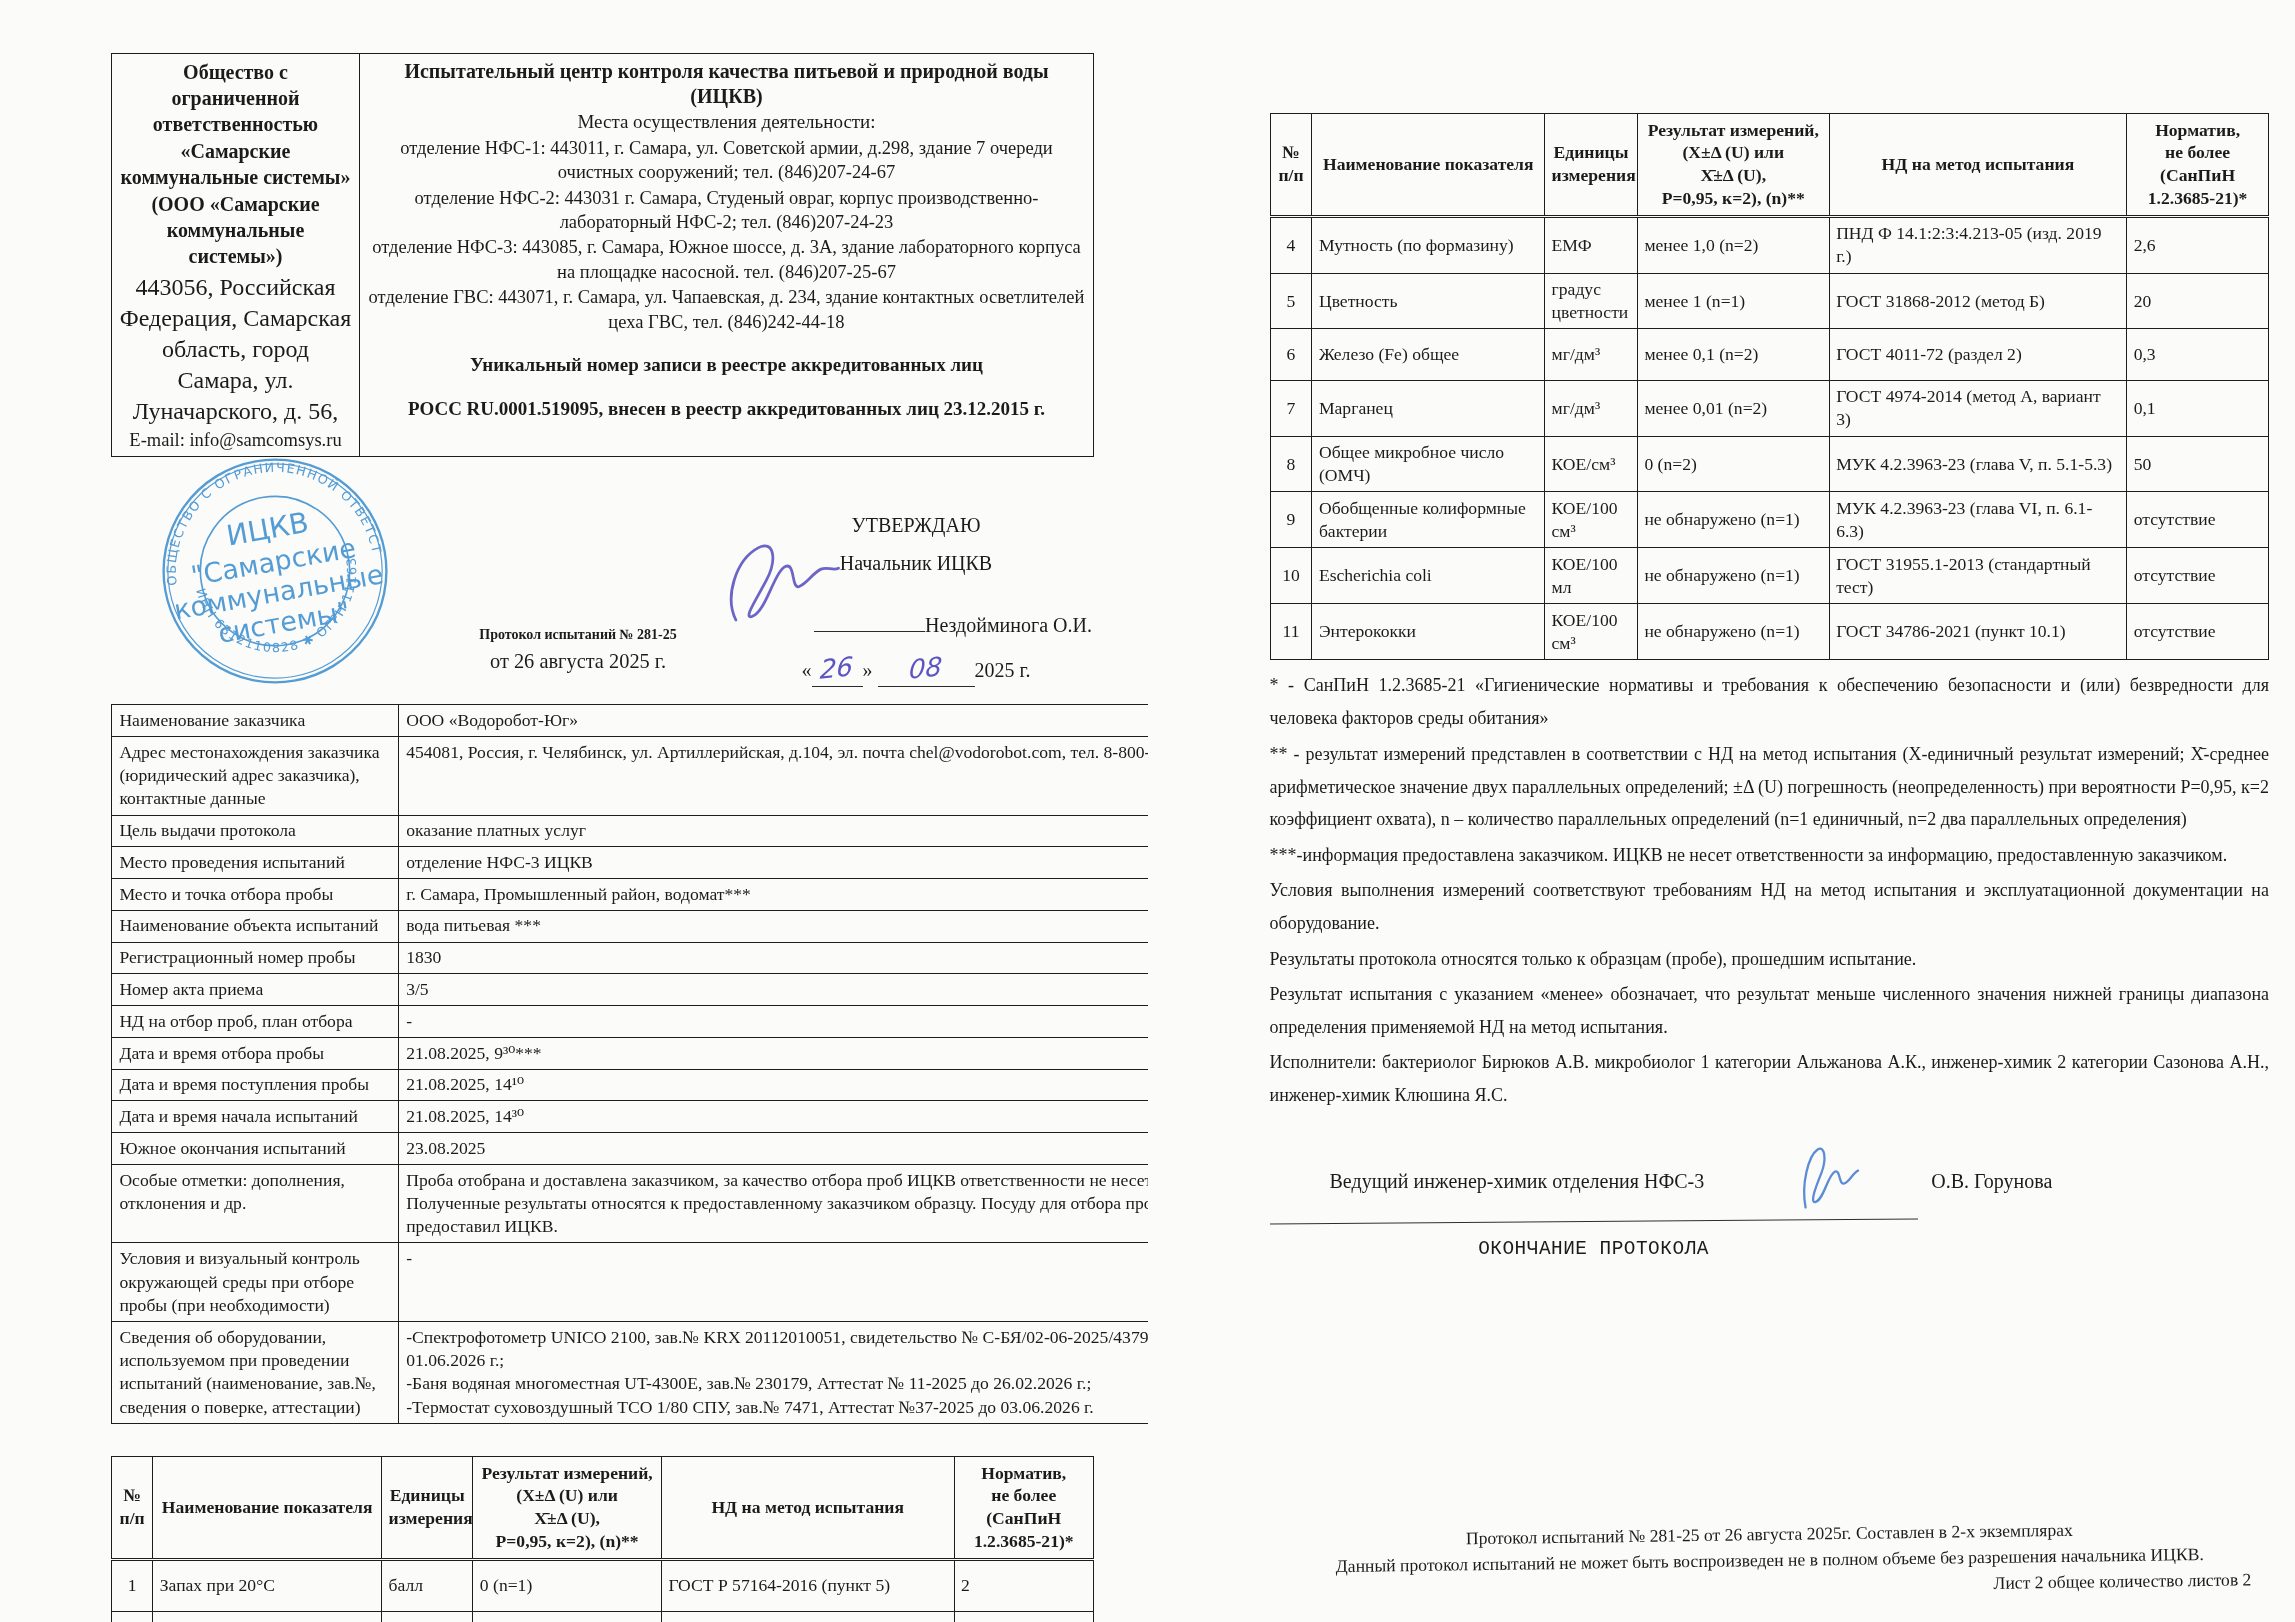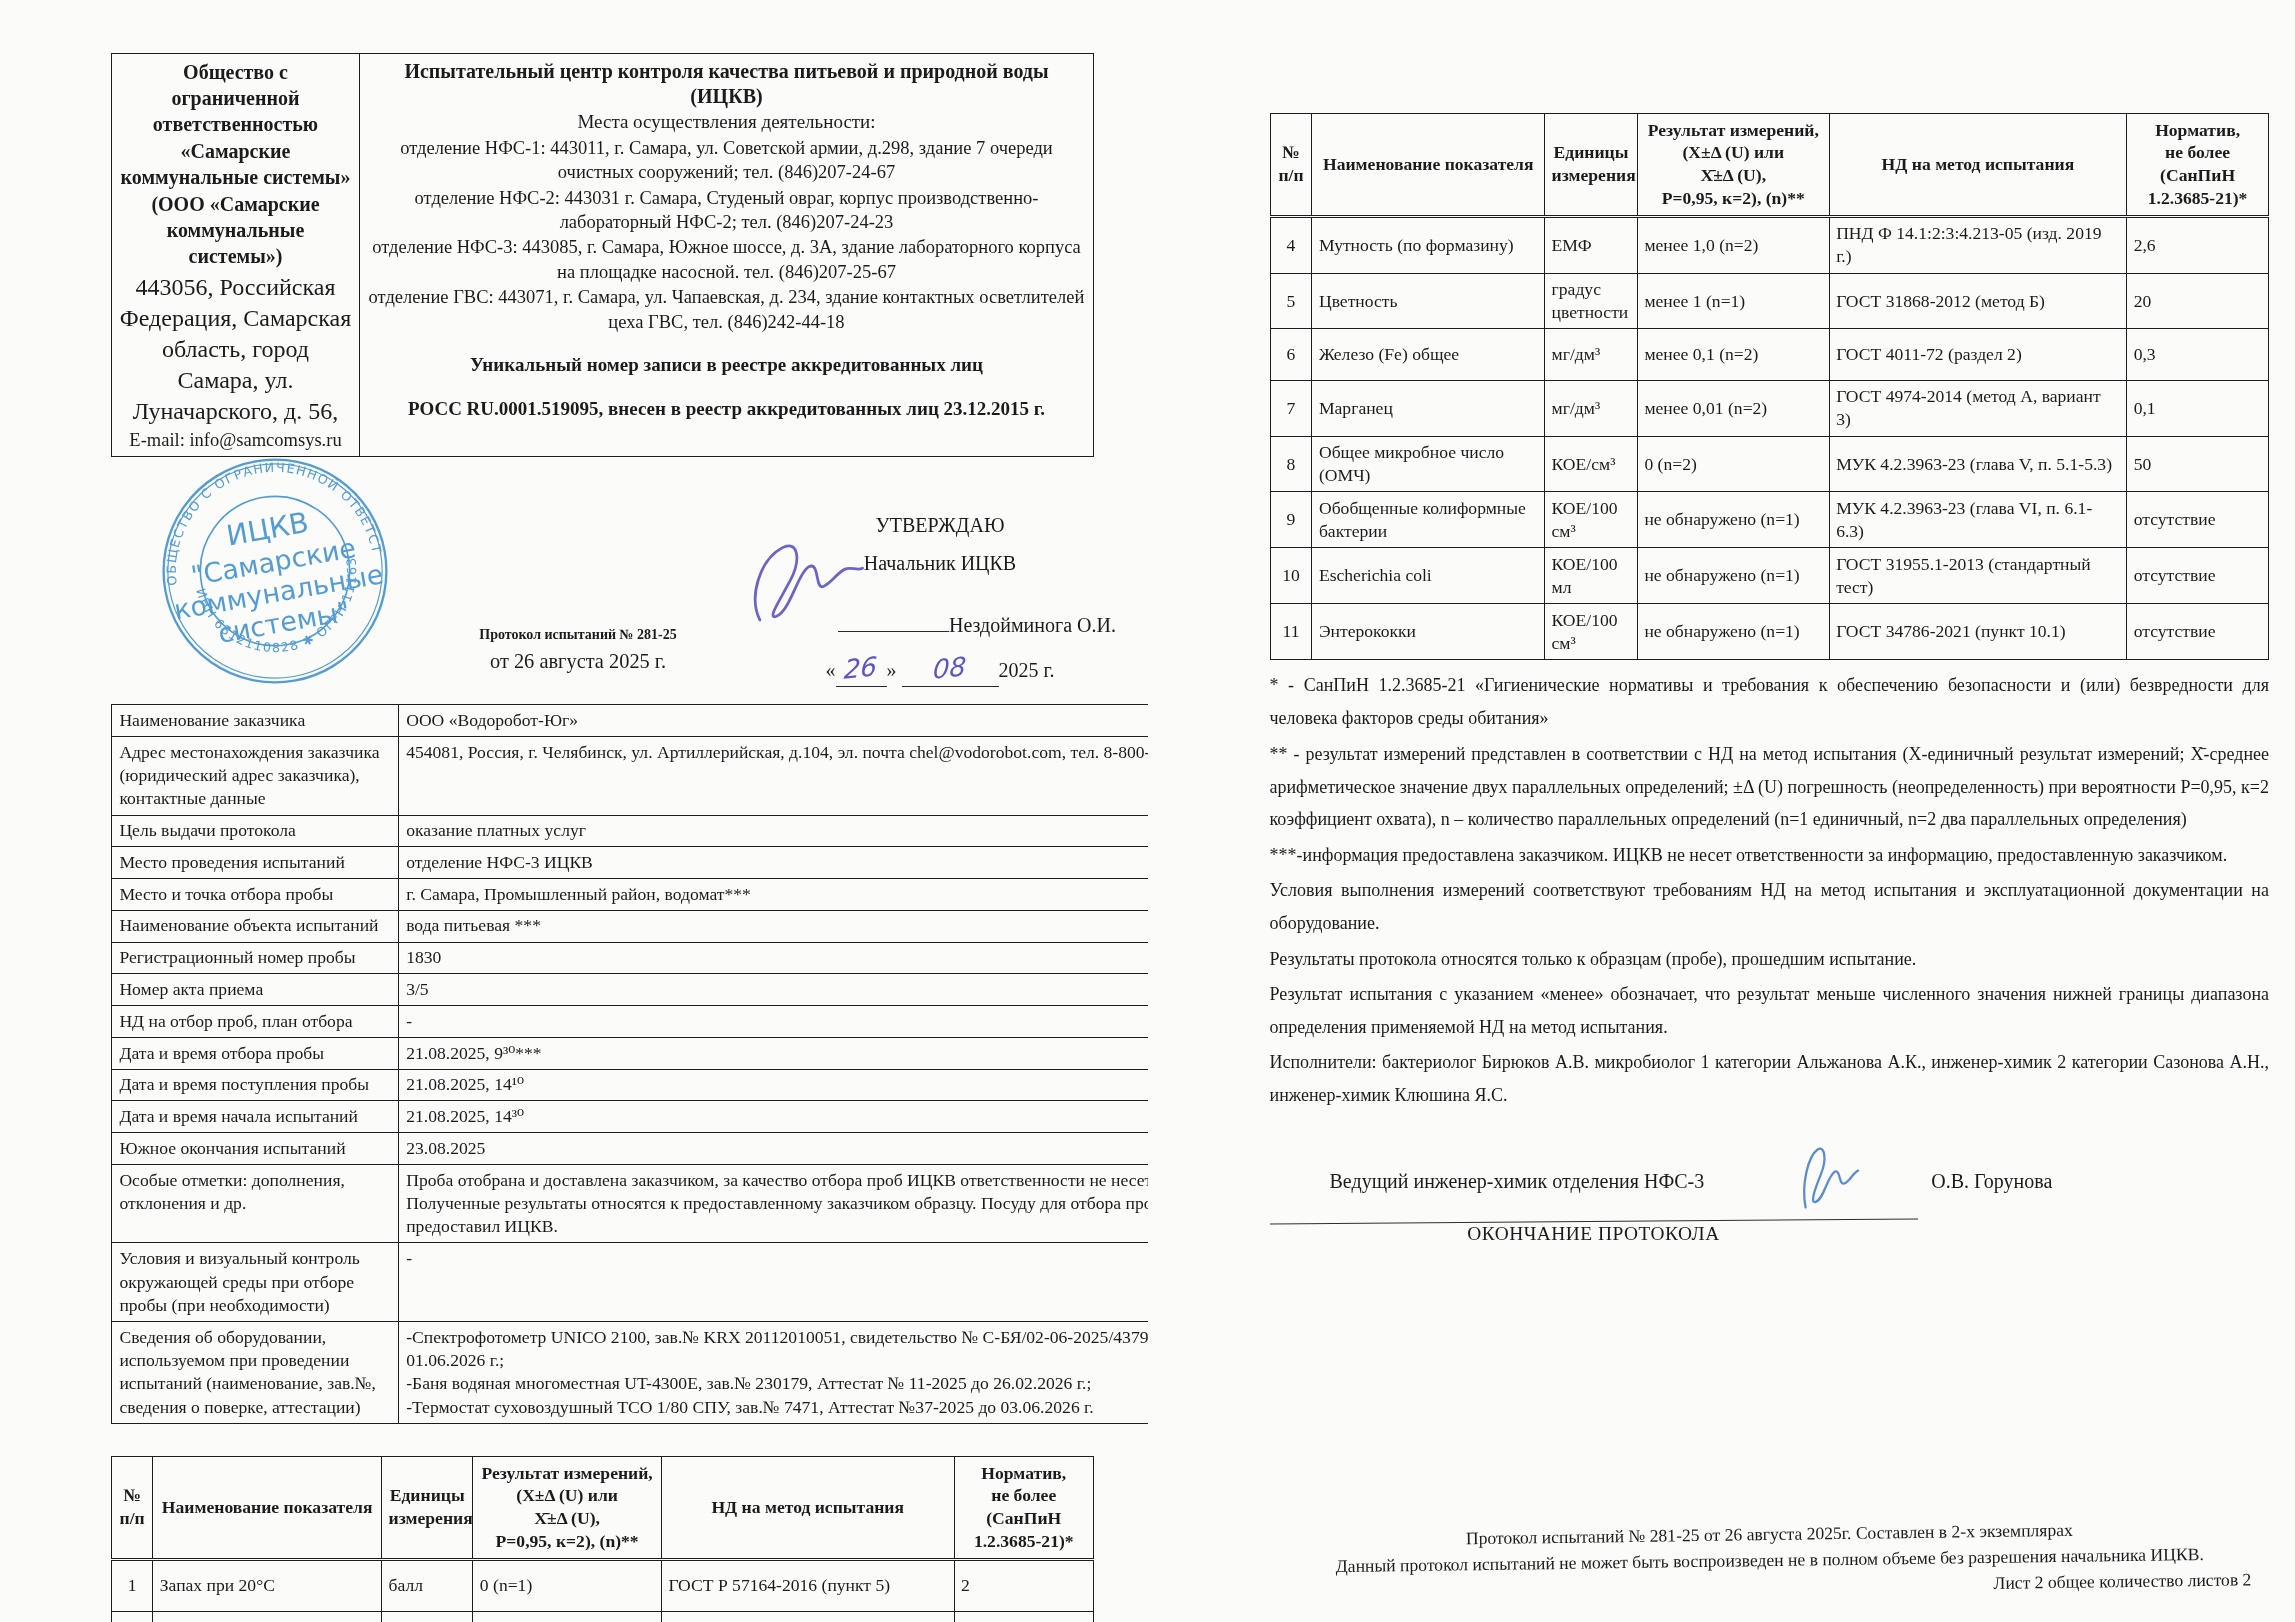--- a/index.html
+++ b/index.html
@@ -30,21 +30,21 @@
   .approval-zone{position:relative;height:234px;}
   .stamp{position:absolute;left:46px;top:-4.6px;width:236px;height:236px;transform:rotate(-10deg);opacity:.88;}
   .stamp .ring{fill:none;stroke:#3e8fd0;}
   .stamp .r1{stroke-width:5px;}
   .stamp .r2{stroke-width:2.5px;}
   .stamp .r3{stroke-width:3.5px;}
   .stamp text{fill:#3e8fd0;font-family:"DejaVu Sans","Liberation Sans",sans-serif;}
   .stamp .ring-text{font-size:27px;letter-spacing:3px;}
   .stamp .ct{font-size:57px;text-anchor:middle;}
   .stamp .ct1{font-size:60px;text-anchor:middle;}
-  .approval{position:absolute;left:653px;top:56px;width:352px;font-size:20px;line-height:1.28;}
+  .approval{position:absolute;left:629px;top:56px;width:352px;font-size:20px;line-height:1.28;}
   .appr-line1{text-align:center;}
   .appr-line2{text-align:center;margin-top:12px;}
   .appr-name{margin-top:36px;text-align:right;white-space:nowrap;}
   .appr-name .ul{display:inline-block;width:111px;border-bottom:1.9px solid #2a2a2a;height:18.5px;}
   .appr-date{margin-top:14px;text-align:center;white-space:nowrap;position:relative;}
   .hand{font-family:"DejaVu Sans",sans-serif;color:#5c55c4;font-size:26px;font-style:italic;display:inline-block;transform:rotate(-6deg) skewX(-10deg);}
   .date-ul{display:inline-block;border-bottom:1.9px solid #2a2a2a;text-align:center;}
   .sig1{position:absolute;left:-18.5px;top:18.5px;width:148px;height:102px;}
   .sig-path{fill:none;stroke:#5b54c2;stroke-width:6;stroke-linecap:round;stroke-linejoin:round;opacity:.9;}
 
@@ -67,21 +67,21 @@
   table.res tbody td{height:41px;}
 
   .footnotes{margin-top:9.3px;}
   .footnotes p{font-size:18px;line-height:1.82;text-align:justify;margin:0 0 2.8px 0;}
   .sign-row{display:flex;align-items:flex-end;margin-top:28px;position:relative;}
   .sign-role{font-size:20px;margin-left:60px;}
   .sig2{width:102px;height:69px;margin-left:69px;margin-bottom:-18.5px;}
   .sig2 .sig-path{stroke:#4a7fd0;stroke-width:5;}
   .sign-name{font-size:20px;margin-left:56px;}
   .end-rule{border:none;border-top:1.9px solid #2f2f2f;width:648px;margin:28px 0 0 0;transform:rotate(-0.45deg);}
-  .end-line{text-align:center;font-size:19.4px;margin-top:1px;letter-spacing:0.5px;width:648px;}
+  .end-line{text-align:center;font-size:19.4px;margin-top:16px;letter-spacing:0.5px;width:648px;font-family:Liberation Mono, monospace;}
   .p2-footer{margin-top:auto;transform:rotate(-0.8deg);}
   .p2-footer .l1{text-align:center;font-size:17.6px;}
   .p2-footer .l2{text-align:center;font-size:17.6px;margin-top:4.6px;}
   .p2-footer .l3{text-align:right;font-size:17.6px;margin-top:5.6px;padding-right:18.5px;}
 </style>
 </head>
 <body>
 
 <div class="canvas">
 

